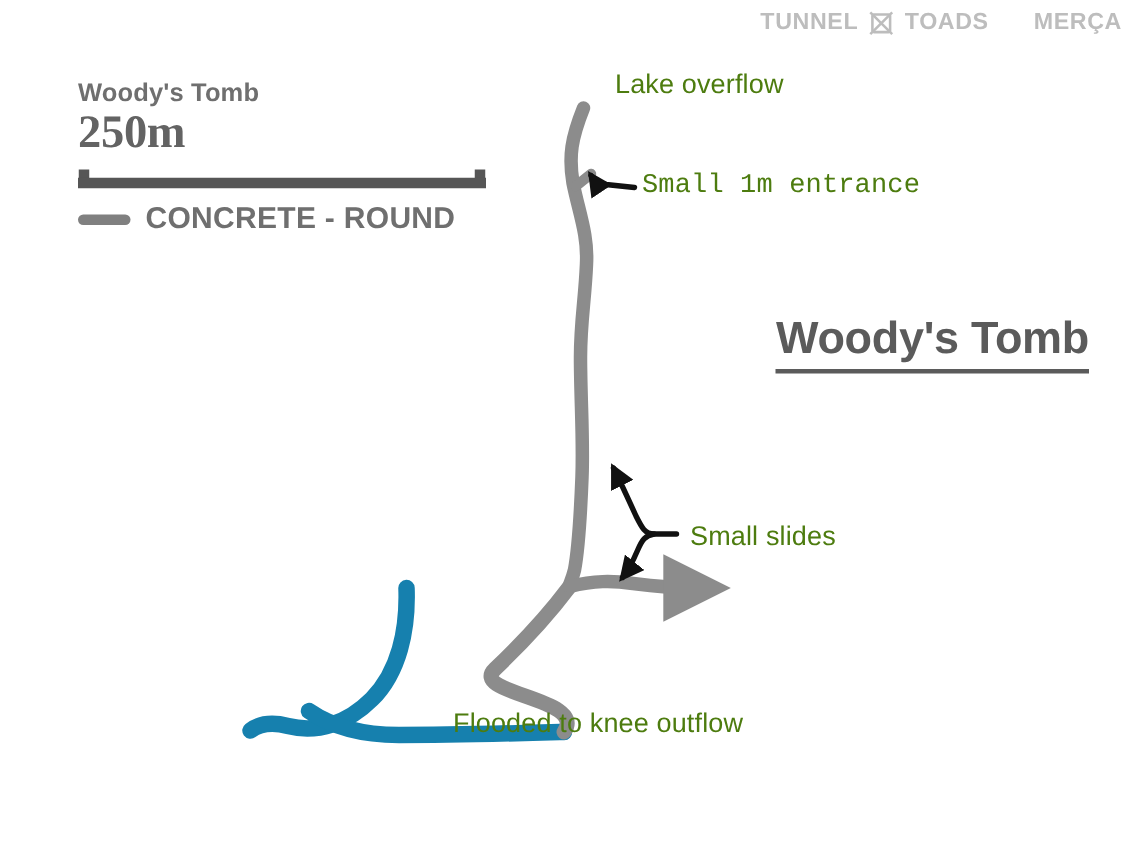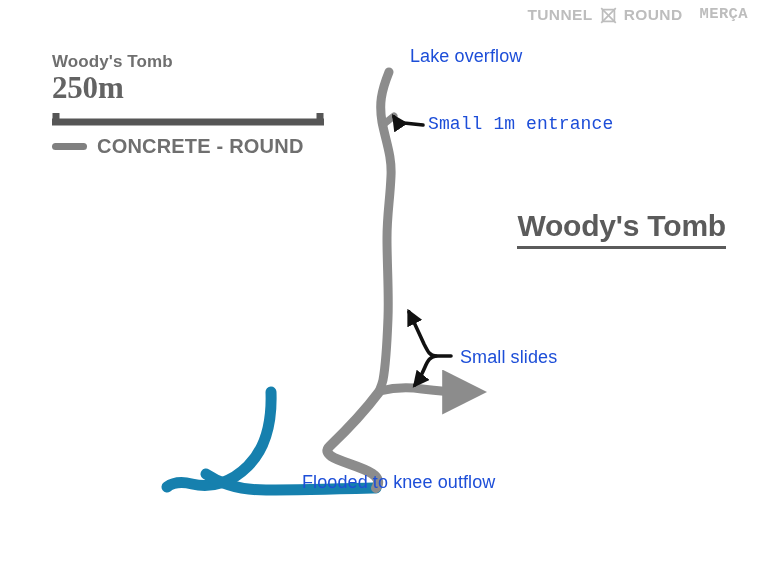--- a/index.html
+++ b/index.html
@@ -123,21 +123,21 @@
     color: #5b5b5b;
     letter-spacing: 0.1px;
     margin-top: 7px;
     display: block;
   }
 
   
   .map-label {
     position: absolute;
     font-size: 18px;
-    color: #1d4ed8;
+    color: #4d7c0f;
     white-space: nowrap;
     letter-spacing: 0.1px;
   }
   #label-lake-overflow  { left: 410px; top: 46px; }
   #label-small-entrance { left: 428px; top: 114px; font-family: Liberation Mono, monospace; }
   #label-small-slides   { left: 460px; top: 347px; text-align: right; }
   #label-flooded        { left: 302px; top: 472px; text-align: right; }
 
   
   .map-svg {
@@ -156,22 +156,22 @@
 
   <div class="brand-bar">
     <span class="brand-word">TUNNEL</span>
     <span class="brand-logo">
       <svg width="17" height="17" viewBox="0 0 17 17">
         <rect x="2.6" y="2.6" width="11.8" height="11.8" rx="1" fill="none" stroke="#bdbdbd" stroke-width="1.7"></rect>
         <line x1="1.2" y1="1.2" x2="15.8" y2="15.8" stroke="#bdbdbd" stroke-width="1.7"></line>
         <line x1="15.8" y1="1.2" x2="1.2" y2="15.8" stroke="#bdbdbd" stroke-width="1.7"></line>
       </svg>
     </span>
-    <span class="brand-word">ROUND</span>
-    <span class="brand-word" style="margin-left:10px;font-family:Liberation Mono, monospace;">MERÇA</span>
+    <span class="brand-word">TOADS</span>
+    <span class="brand-word" style="margin-left:23px;">MERÇA</span>
   </div>
 
   <div class="scale-block">
     <div class="scale-name">Woody's Tomb</div>
     <div class="scale-value">250m</div>
     <div class="scale-bar-wrap">
       <svg width="272" height="16" viewBox="0 0 272 16">
         <path d="M4,2 L4,13 M268,2 L268,13" stroke="#565656" stroke-width="7" stroke-linecap="butt"></path>
         <path d="M0,11 L272,11" stroke="#565656" stroke-width="7" stroke-linecap="butt"></path>
       </svg>

